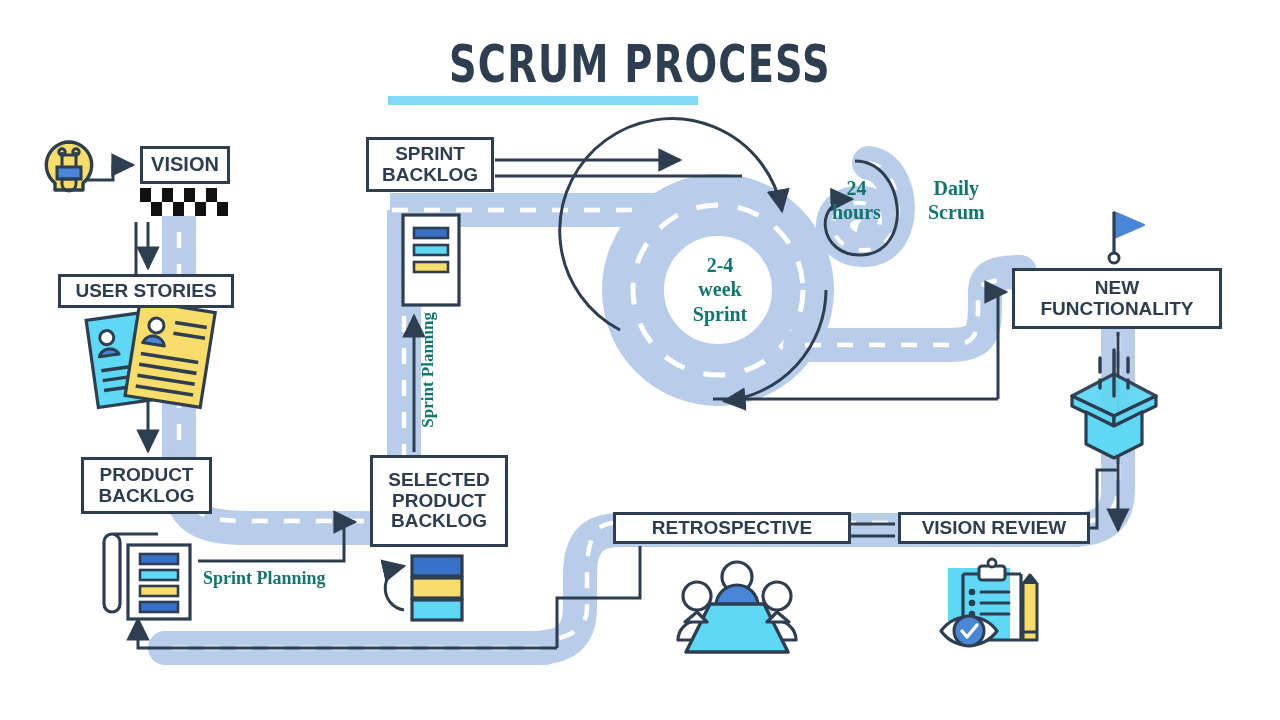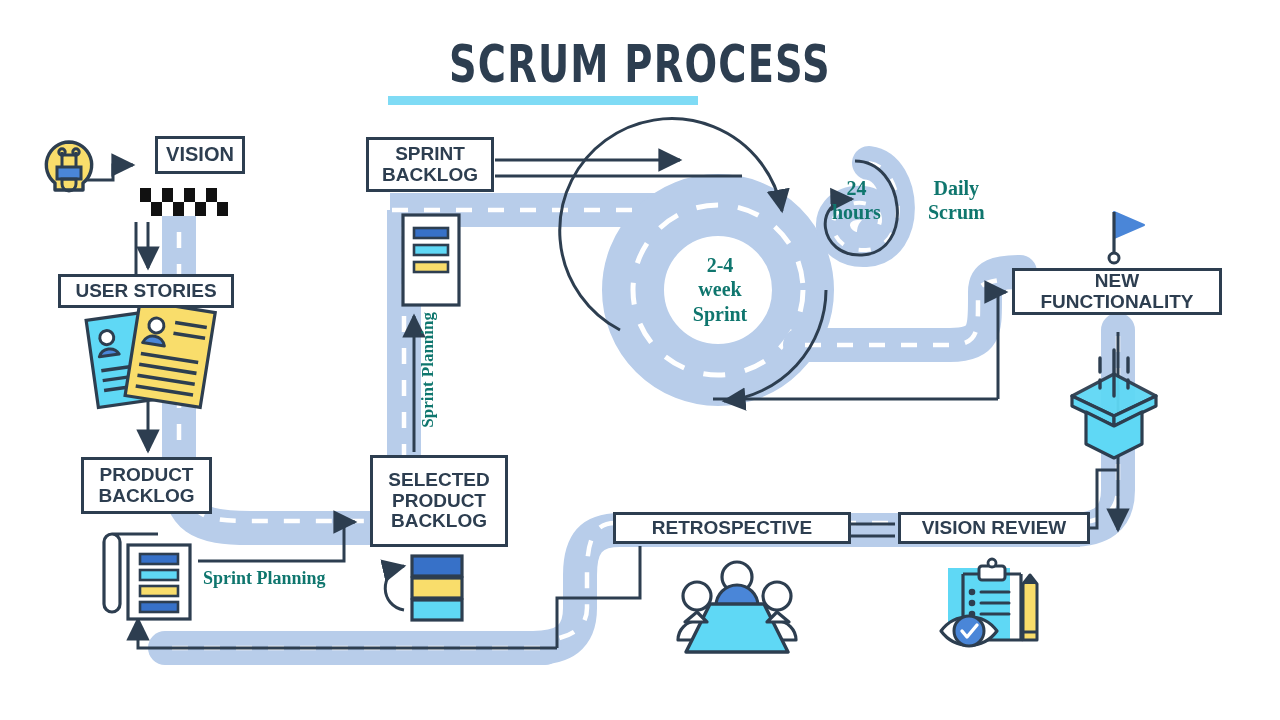--- a/index.html
+++ b/index.html
@@ -21,26 +21,26 @@
   .node{
     position:absolute;box-sizing:border-box;
     background:#ffffff;border:3px solid #2d3e50;
     display:flex;align-items:center;justify-content:center;
     text-align:center;color:#2d3e50;font-weight:bold;
     font-family:"Liberation Sans",sans-serif;
     line-height:1.08;z-index:6;
   }
   .node span{display:block;padding:0 6px;}
 
-  #node-vision{left:140px;top:136px;width:90px;height:38px;font-size:20px;margin-left:15px;}
+  #node-vision{left:140px;top:146px;width:90px;height:38px;font-size:20px;}
   #node-user-stories{left:58px;top:274px;width:176px;height:34px;font-size:19px;}
   #node-product-backlog{left:81px;top:457px;width:131px;height:57px;font-size:19px;}
   #node-selected{left:370px;top:455px;width:138px;height:92px;font-size:19px;}
   #node-sprint-backlog{left:366px;top:137px;width:128px;height:55px;font-size:19px;}
-  #node-new-func{left:1012px;top:268px;width:210px;height:47px;font-size:19px;}
+  #node-new-func{left:1012px;top:268px;width:210px;height:61px;font-size:19px;}
   #node-sprint-review{left:898px;top:512px;width:192px;height:32px;font-size:19px;}
   #node-retrospective{left:613px;top:512px;width:238px;height:32px;font-size:19px;}
 
   
   .label{position:absolute;color:#0f766e;font-weight:bold;
          font-family:Liberation Serif, serif;z-index:6;}
   #lbl-sprint-planning-h{left:203px;top:568px;font-size:18px;}
   #lbl-sprint-planning-v{left:418px;top:312px;font-size:17px;
       writing-mode:vertical-rl;transform:rotate(180deg);transform-origin:center;}
   #lbl-daily-scrum{left:928px;top:176px;font-size:20px;text-align:center;line-height:1.2;}

